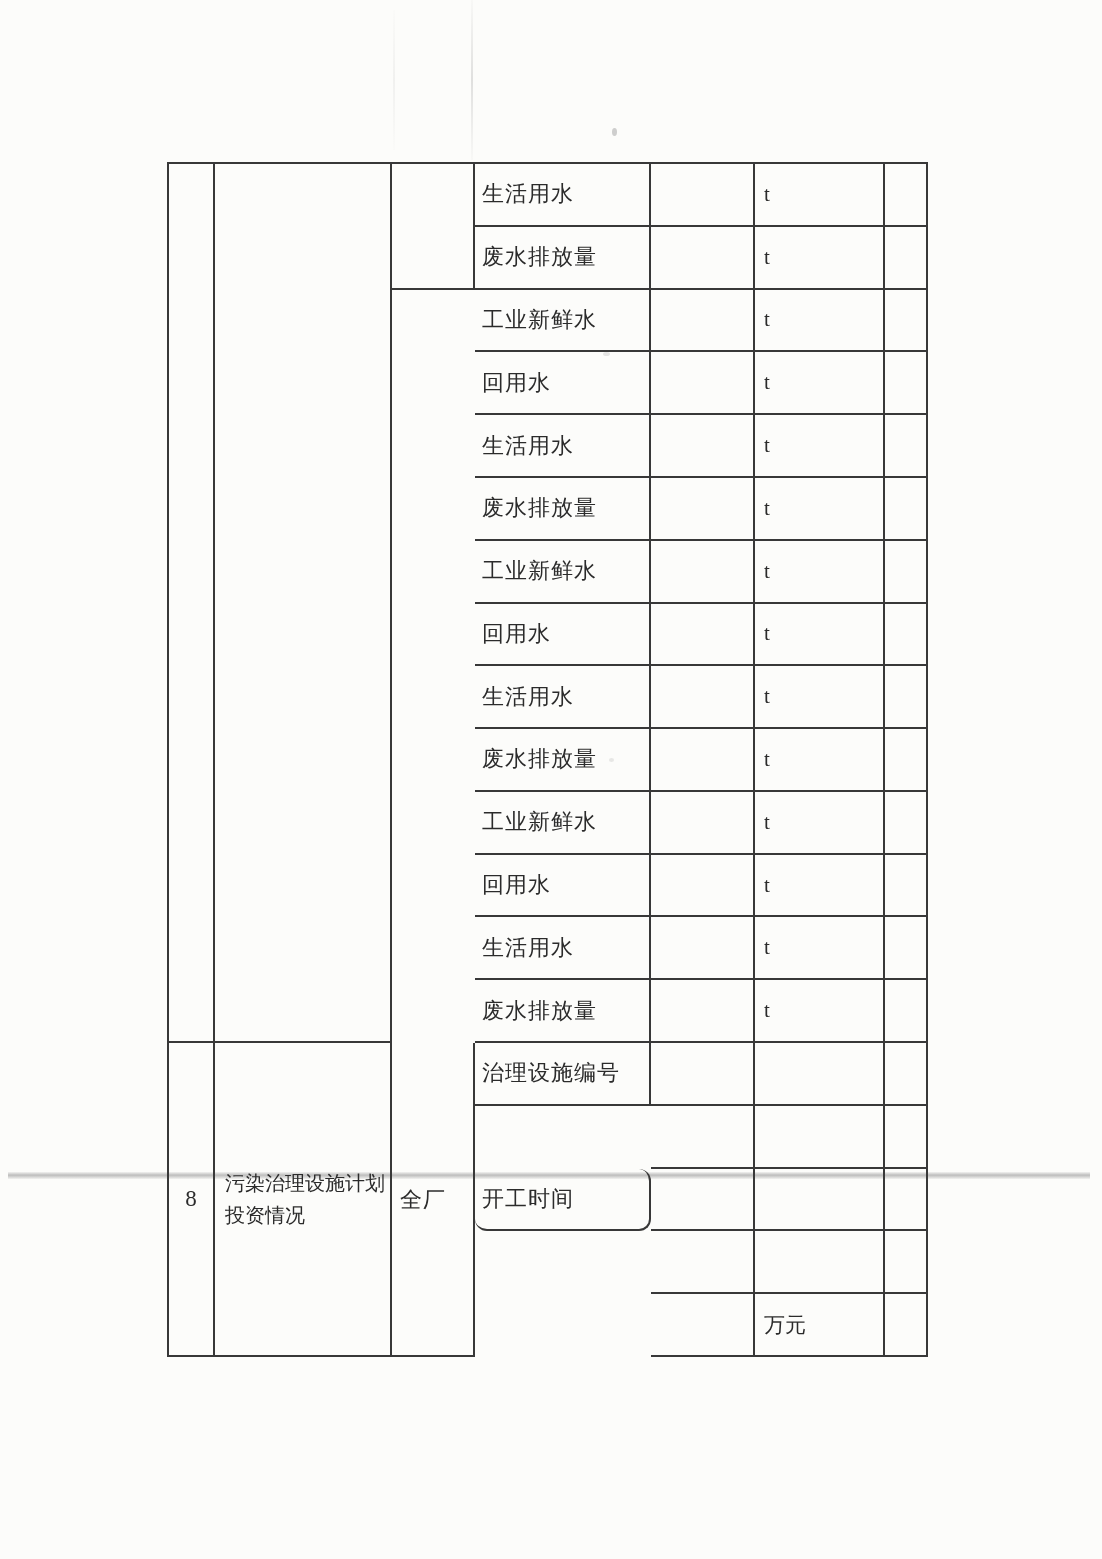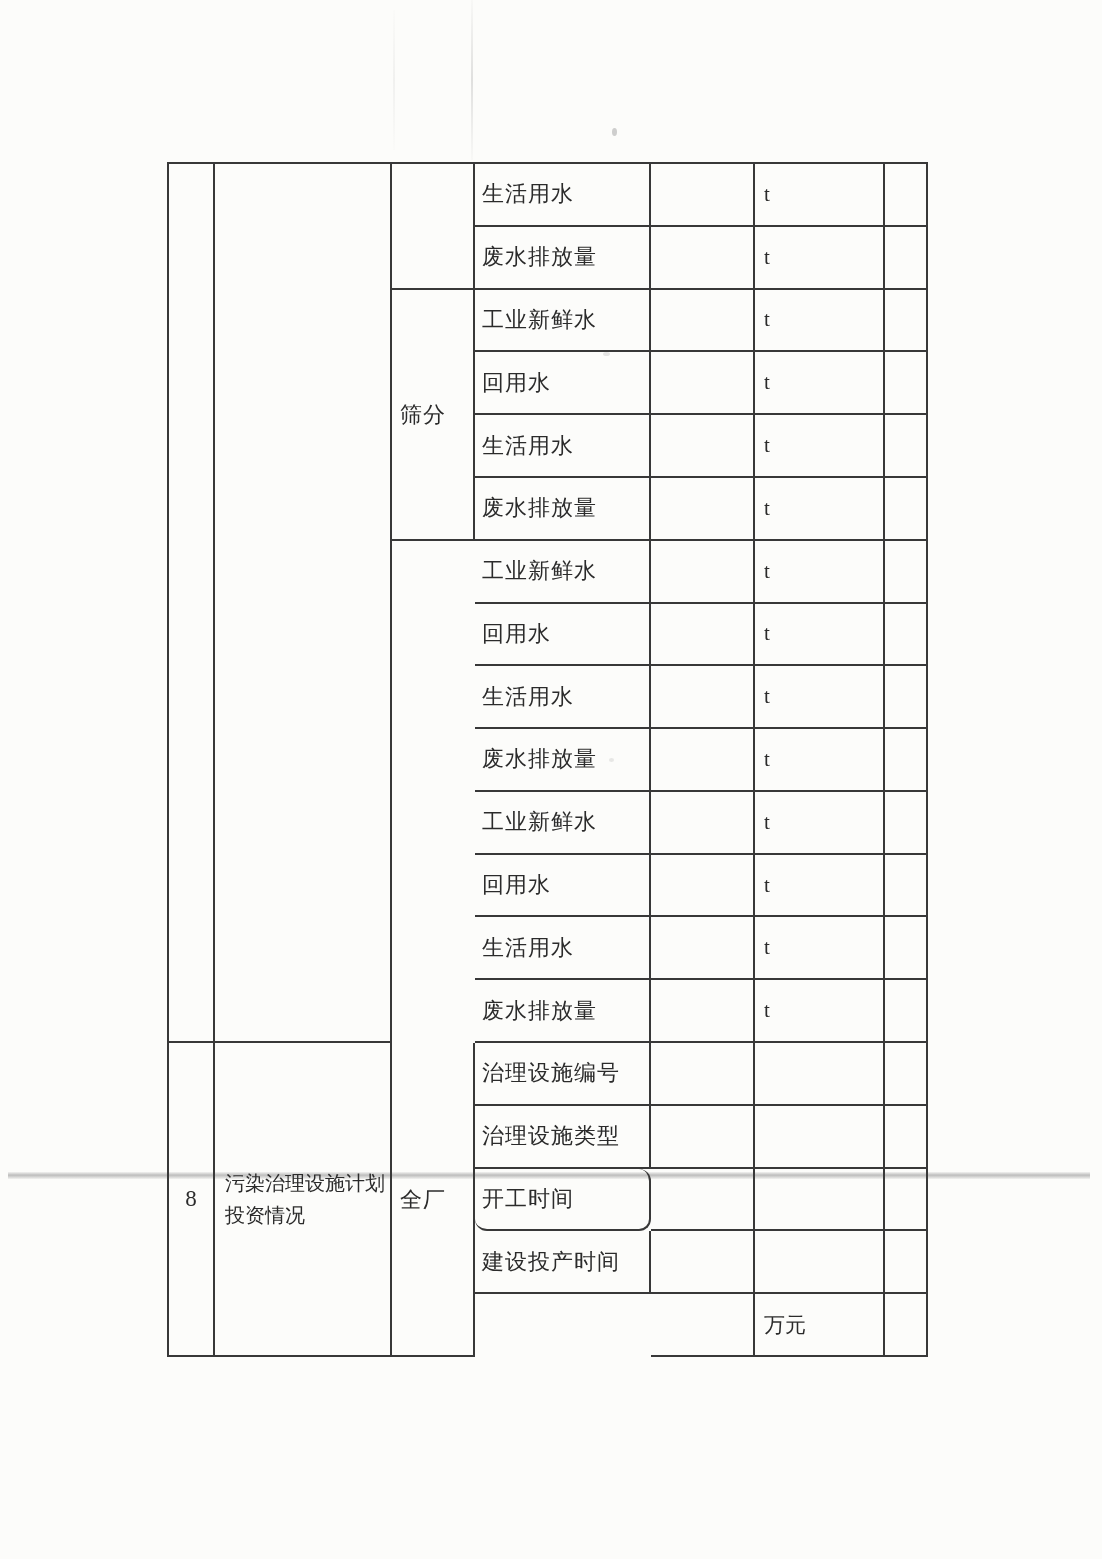--- a/index.html
+++ b/index.html
@@ -112,23 +112,20 @@
       </div>
       <div class="cell value" style="grid-area: 2 / 5 / span 1;">
         <span></span>
       </div>
       <div class="cell unit" style="grid-area: 2 / 6 / span 1;">
         <span>t</span>
       </div>
       <div class="cell remark" style="grid-area: 2 / 7 / span 1;">
         <span></span>
       </div>
-      <div class="cell group" style="grid-area: 3 / 3 / span 4;">
-        <span>筛分</span>
-      </div>
       <div class="cell label" style="grid-area: 3 / 4 / span 1;">
         <span>工业新鲜水</span>
       </div>
       <div class="cell value" style="grid-area: 3 / 5 / span 1;">
         <span></span>
       </div>
       <div class="cell unit" style="grid-area: 3 / 6 / span 1;">
         <span>t</span>
       </div>
       <div class="cell remark" style="grid-area: 3 / 7 / span 1;">
@@ -274,23 +271,20 @@
       </div>
       <div class="cell value" style="grid-area: 15 / 5 / span 1;">
         <span></span>
       </div>
       <div class="cell unit" style="grid-area: 15 / 6 / span 1;">
         <span></span>
       </div>
       <div class="cell remark" style="grid-area: 15 / 7 / span 1;">
         <span></span>
       </div>
-      <div class="cell label" style="grid-area: 16 / 4 / span 1;">
-        <span>治理设施类型</span>
-      </div>
       <div class="cell value" style="grid-area: 16 / 5 / span 1;">
         <span></span>
       </div>
       <div class="cell unit" style="grid-area: 16 / 6 / span 1;">
         <span></span>
       </div>
       <div class="cell remark" style="grid-area: 16 / 7 / span 1;">
         <span></span>
       </div>
       <div class="cell label" style="grid-area: 17 / 4 / span 1; border-radius: 12px;">
@@ -298,23 +292,20 @@
       </div>
       <div class="cell value" style="grid-area: 17 / 5 / span 1;">
         <span></span>
       </div>
       <div class="cell unit" style="grid-area: 17 / 6 / span 1;">
         <span></span>
       </div>
       <div class="cell remark" style="grid-area: 17 / 7 / span 1;">
         <span></span>
       </div>
-      <div class="cell label" style="grid-area: 18 / 4 / span 1;">
-        <span>建设投产时间</span>
-      </div>
       <div class="cell value" style="grid-area: 18 / 5 / span 1;">
         <span></span>
       </div>
       <div class="cell unit" style="grid-area: 18 / 6 / span 1;">
         <span></span>
       </div>
       <div class="cell remark" style="grid-area: 18 / 7 / span 1;">
         <span></span>
       </div>
       <div class="cell value" style="grid-area: 19 / 5 / span 1;">

